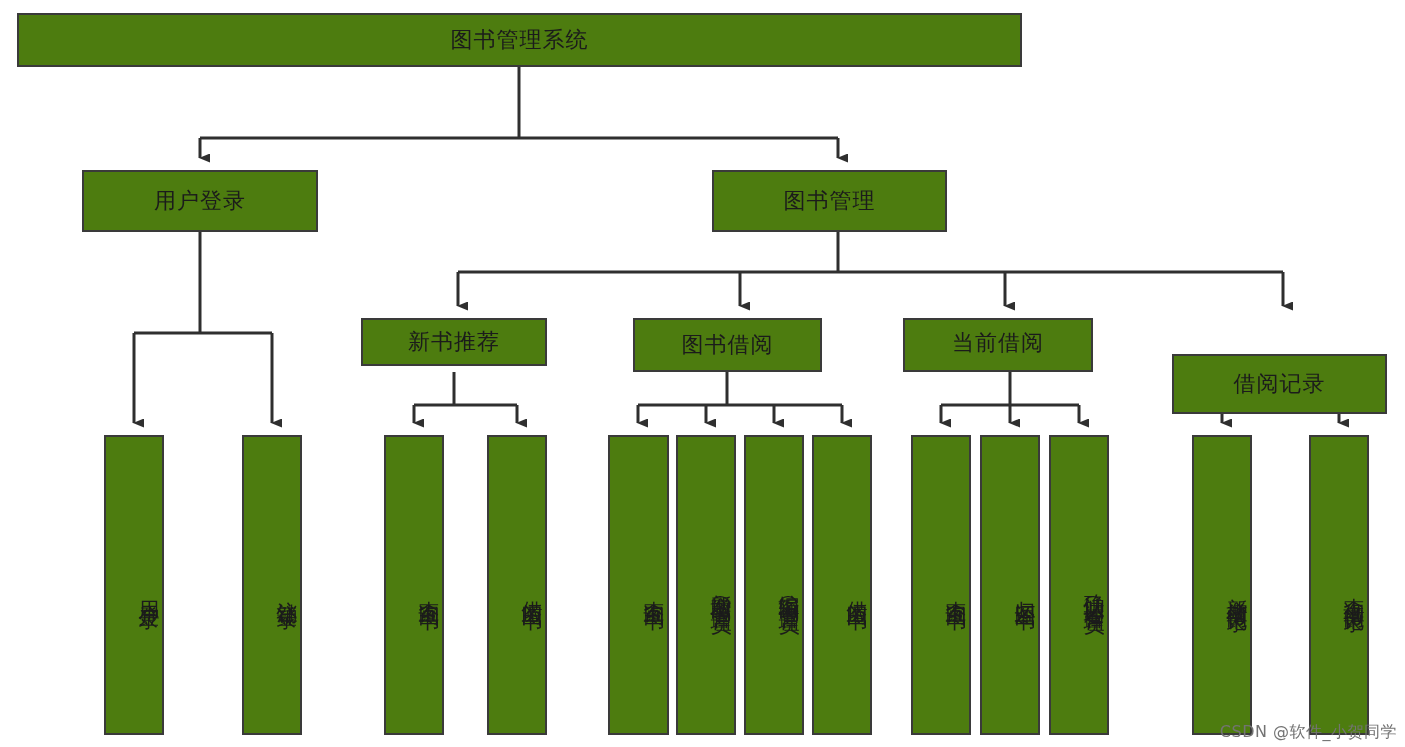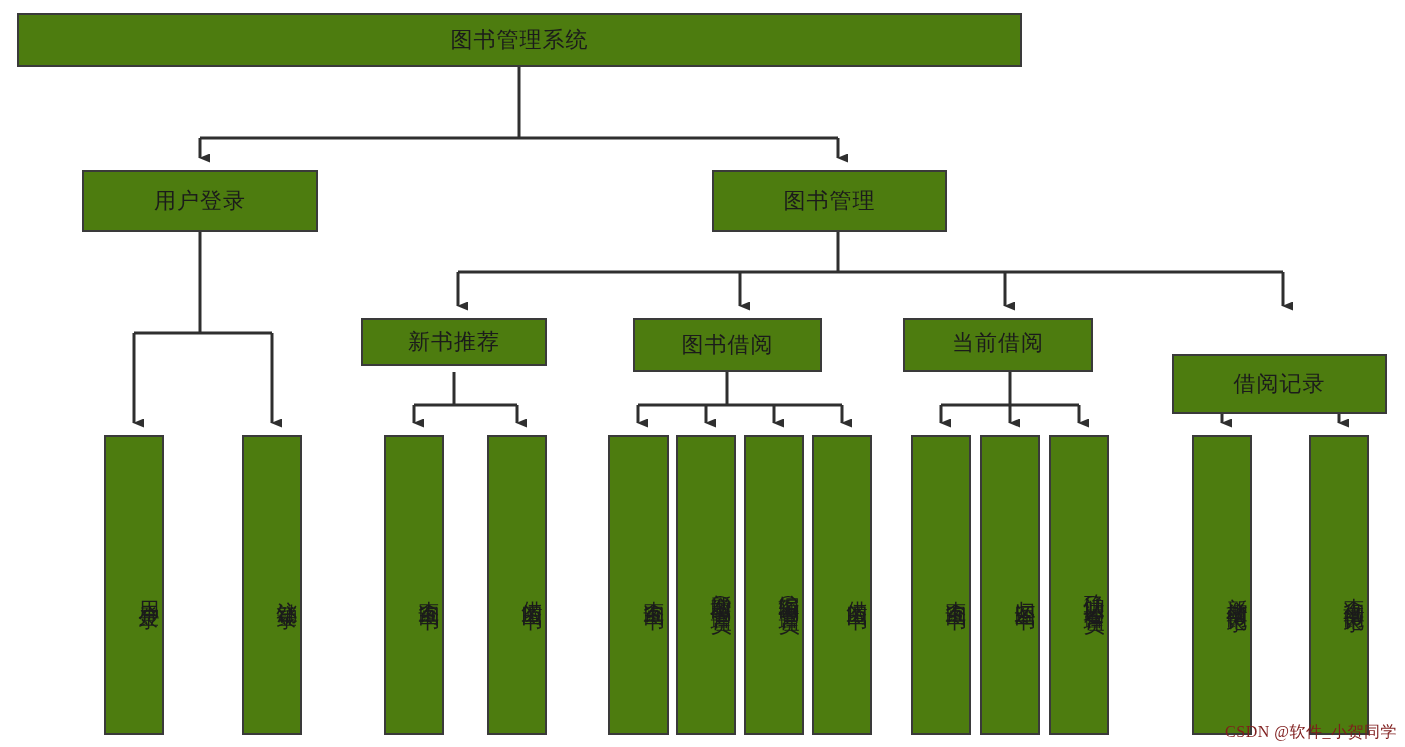--- a/index.html
+++ b/index.html
@@ -41,25 +41,24 @@
   .node.vert > span{
     writing-mode:vertical-rl;
     text-orientation:upright;
   }
 
   .watermark{
     position:absolute;
     right:8px;
     bottom:4px;
     font-size:16px;
-    color:#7f1d1d;
+    color:#737373;
     letter-spacing:0.5px;
     white-space:nowrap;
     pointer-events:none;
-    font-family:Liberation Serif, serif;
   }
   svg.lines{position:absolute;left:0;top:0;width:1405px;height:747px;}
 </style>
 </head>
 <body>
 
 <div id="diagram">
 
   <svg class="lines" viewBox="0 0 1405 747" xmlns="http://www.w3.org/2000/svg">
     <defs>

